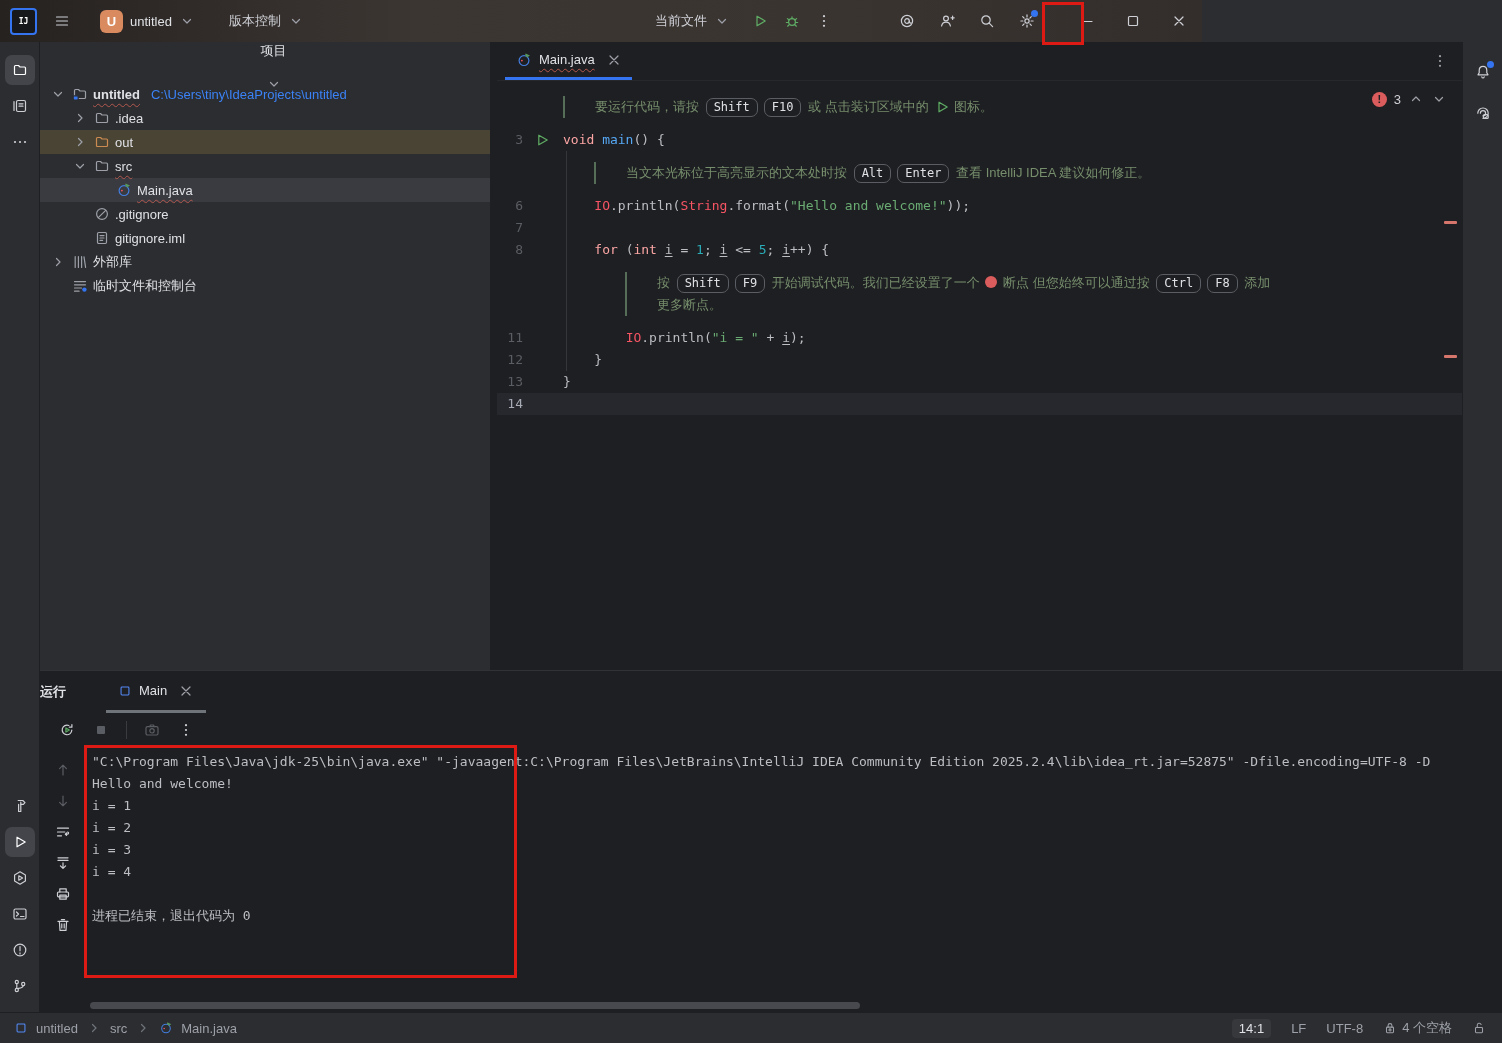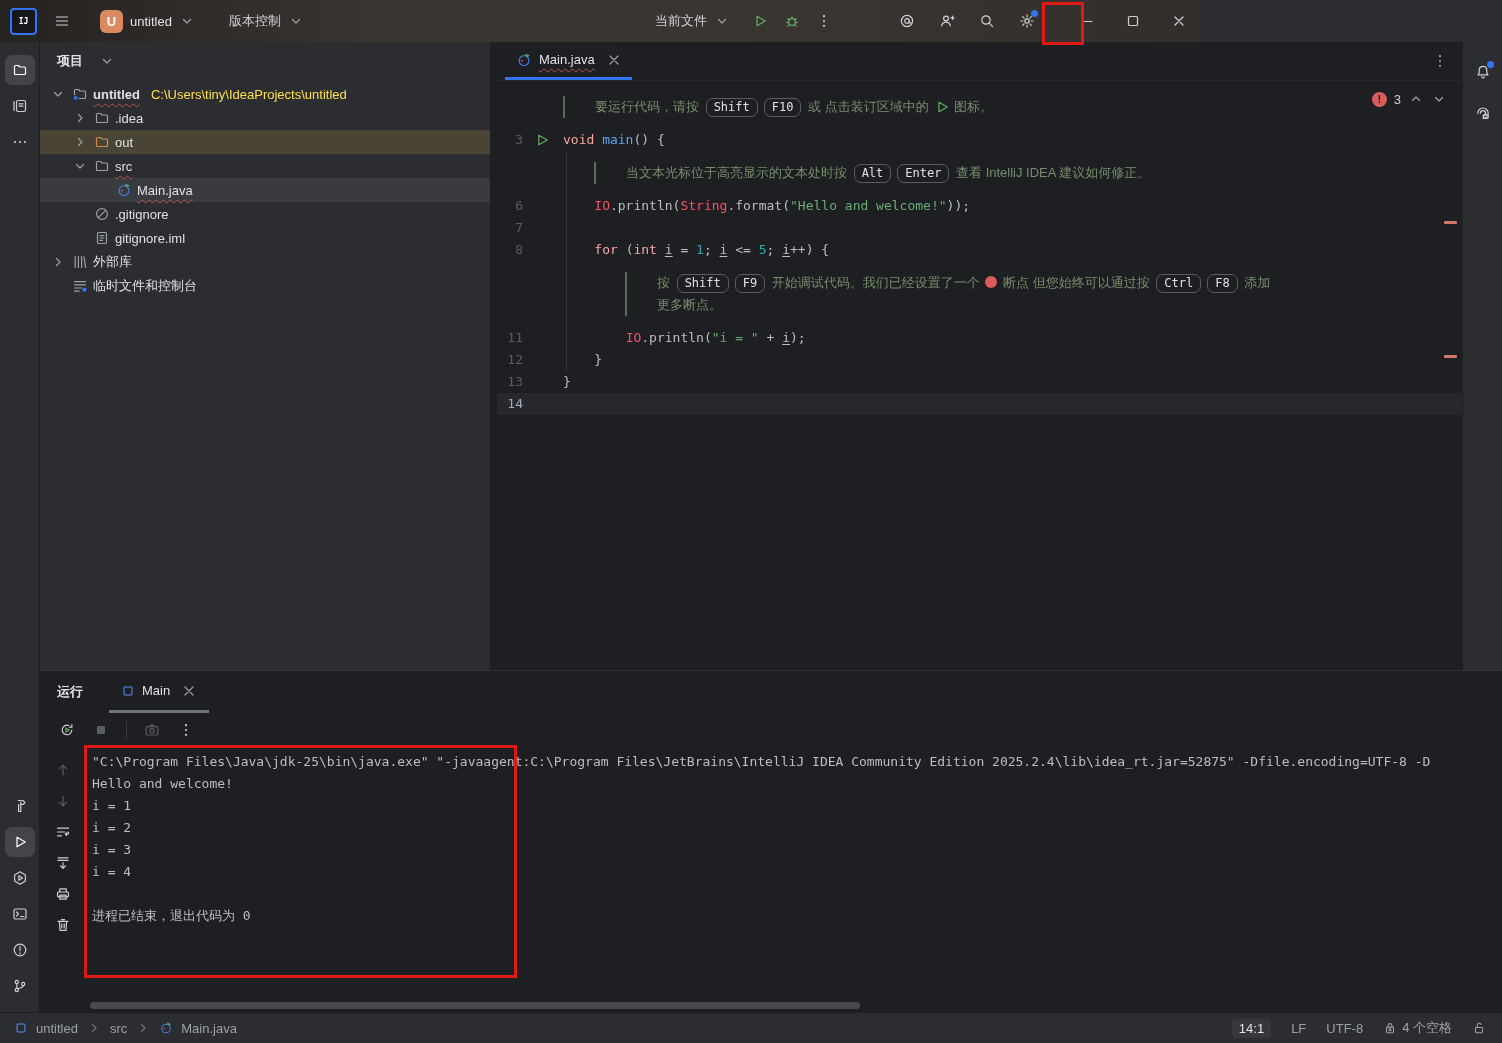--- a/index.html
+++ b/index.html
@@ -24,31 +24,31 @@
   .dotbadge{position:relative;}
   .dotbadge::after{content:"";position:absolute;top:4px;right:4px;width:7px;height:7px;border-radius:50%;background:#3574f0;}
   
   .navbar{position:absolute;left:0;top:42px;width:40px;height:970px;background:#2b2d30;border-right:1px solid #1e1f22;
           display:flex;flex-direction:column;align-items:center;padding-top:10px;box-sizing:border-box;}
   .tool-btn{width:30px;height:30px;margin:3px 0;border-radius:7px;display:flex;align-items:center;justify-content:center;color:#ced0d6;}
   .tool-btn.active{background:#43454a;color:#fff;}
   .nav-bottom{margin-top:auto;margin-bottom:8px;display:flex;flex-direction:column;align-items:center;}
   
   .project{position:absolute;left:40px;top:42px;width:450px;height:628px;background:#2b2d30;border-right:7px solid #1e1f22;box-sizing:content-box;}
-  .panel-head{height:38px;display:flex;align-items:center;padding-left:17px;gap:16px;font-weight:bold;color:#dfe1e5;}
+  .panel-head{height:38px;display:flex;align-items:center;padding-left:17px;gap:16px;font-weight:normal;color:#dfe1e5;flex-direction:column;}
   .tree{padding-top:2px;}
   .tree-row{height:24px;display:flex;align-items:center;gap:5px;color:#dfe1e5;white-space:nowrap;}
   .tree-row.selected{background:#393b40;}
   .tree-row.drop{background:#4a4435;}
   .t-chev{width:16px;height:16px;flex:0 0 16px;color:#9da0a8;display:flex;align-items:center;justify-content:center;}
   .t-ico{width:17px;height:17px;flex:0 0 17px;color:#9da0a8;display:flex;align-items:center;justify-content:center;}
   .t-label.bold{font-weight:bold;}
   .wavy{text-decoration-line:underline;text-decoration-style:wavy;text-decoration-color:#b3574e;
         text-decoration-thickness:1px;text-underline-offset:4px;}
-  .t-path{color:#fde047;margin-left:6px;}
+  .t-path{color:#3b82f6;margin-left:6px;}
   
   .editor{position:absolute;left:497px;top:42px;width:965px;height:628px;background:#1e1f22;}
   .tabbar{height:38px;display:flex;align-items:center;border-bottom:1px solid #26282c;position:relative;}
   .tab{display:flex;align-items:center;gap:7px;height:38px;padding:0 10px;margin-left:8px;
        border-bottom:3px solid #3574f0;box-sizing:border-box;}
   .tab-close{color:#9da0a8;margin-left:4px;}
   .tab-kebab{position:absolute;right:14px;color:#9da0a8;}
   .editor-rows{position:relative;padding-top:4px;font-family:"DejaVu Sans Mono","Liberation Mono",monospace;
                font-size:13px;line-height:22px;}
   .erow{display:flex;height:22px;}
@@ -71,21 +71,21 @@
   .err-widget{position:absolute;top:48px;right:15px;display:flex;align-items:center;gap:7px;color:#ced0d6;}
   .err-dot{width:15px;height:15px;border-radius:50%;background:#db5c5c;color:#1e1f22;font-weight:bold;font-size:11px;
            display:flex;align-items:center;justify-content:center;}
   .err-chev{color:#9da0a8;}
   .stripe-mark{position:absolute;right:5px;width:13px;height:3px;background:#d5756c;border-radius:1px;}
   
   .rightstrip{position:absolute;left:1462px;top:42px;width:40px;height:970px;background:#2b2d30;border-left:1px solid #1e1f22;
               display:flex;flex-direction:column;align-items:center;padding-top:12px;box-sizing:border-box;}
   
   .runpanel{position:absolute;left:40px;top:670px;width:1462px;height:342px;background:#1e1f22;border-top:1px solid #303236;box-sizing:border-box;}
-  .run-head{height:42px;display:flex;align-items:center;padding-left:17px;}
+  .run-head{height:42px;display:flex;align-items:center;gap:14px;}
   .run-title{font-weight:bold;margin-right:26px;}
   .run-tab{display:flex;align-items:center;gap:7px;height:42px;padding:0 12px;border-bottom:3px solid #6f737a;box-sizing:border-box;color:#dfe1e5;}
   .run-toolbar{height:34px;display:flex;align-items:center;gap:4px;padding-left:12px;}
   .run-toolbar .tool-btn{margin:0;}
   .vsep{width:1px;height:18px;background:#393b40;margin:0 6px;}
   .console-gutter{position:absolute;left:10px;top:86px;display:flex;flex-direction:column;gap:5px;align-items:center;}
   .console-gutter .tool-btn{margin:0;width:26px;height:26px;}
   .dim{color:#5a5d63;}
   .console{position:absolute;left:52px;top:76px;right:10px;bottom:14px;overflow:hidden;
            font-family:"DejaVu Sans Mono","Liberation Mono",monospace;font-size:13px;line-height:22px;color:#bcbec4;padding-top:4px;}

